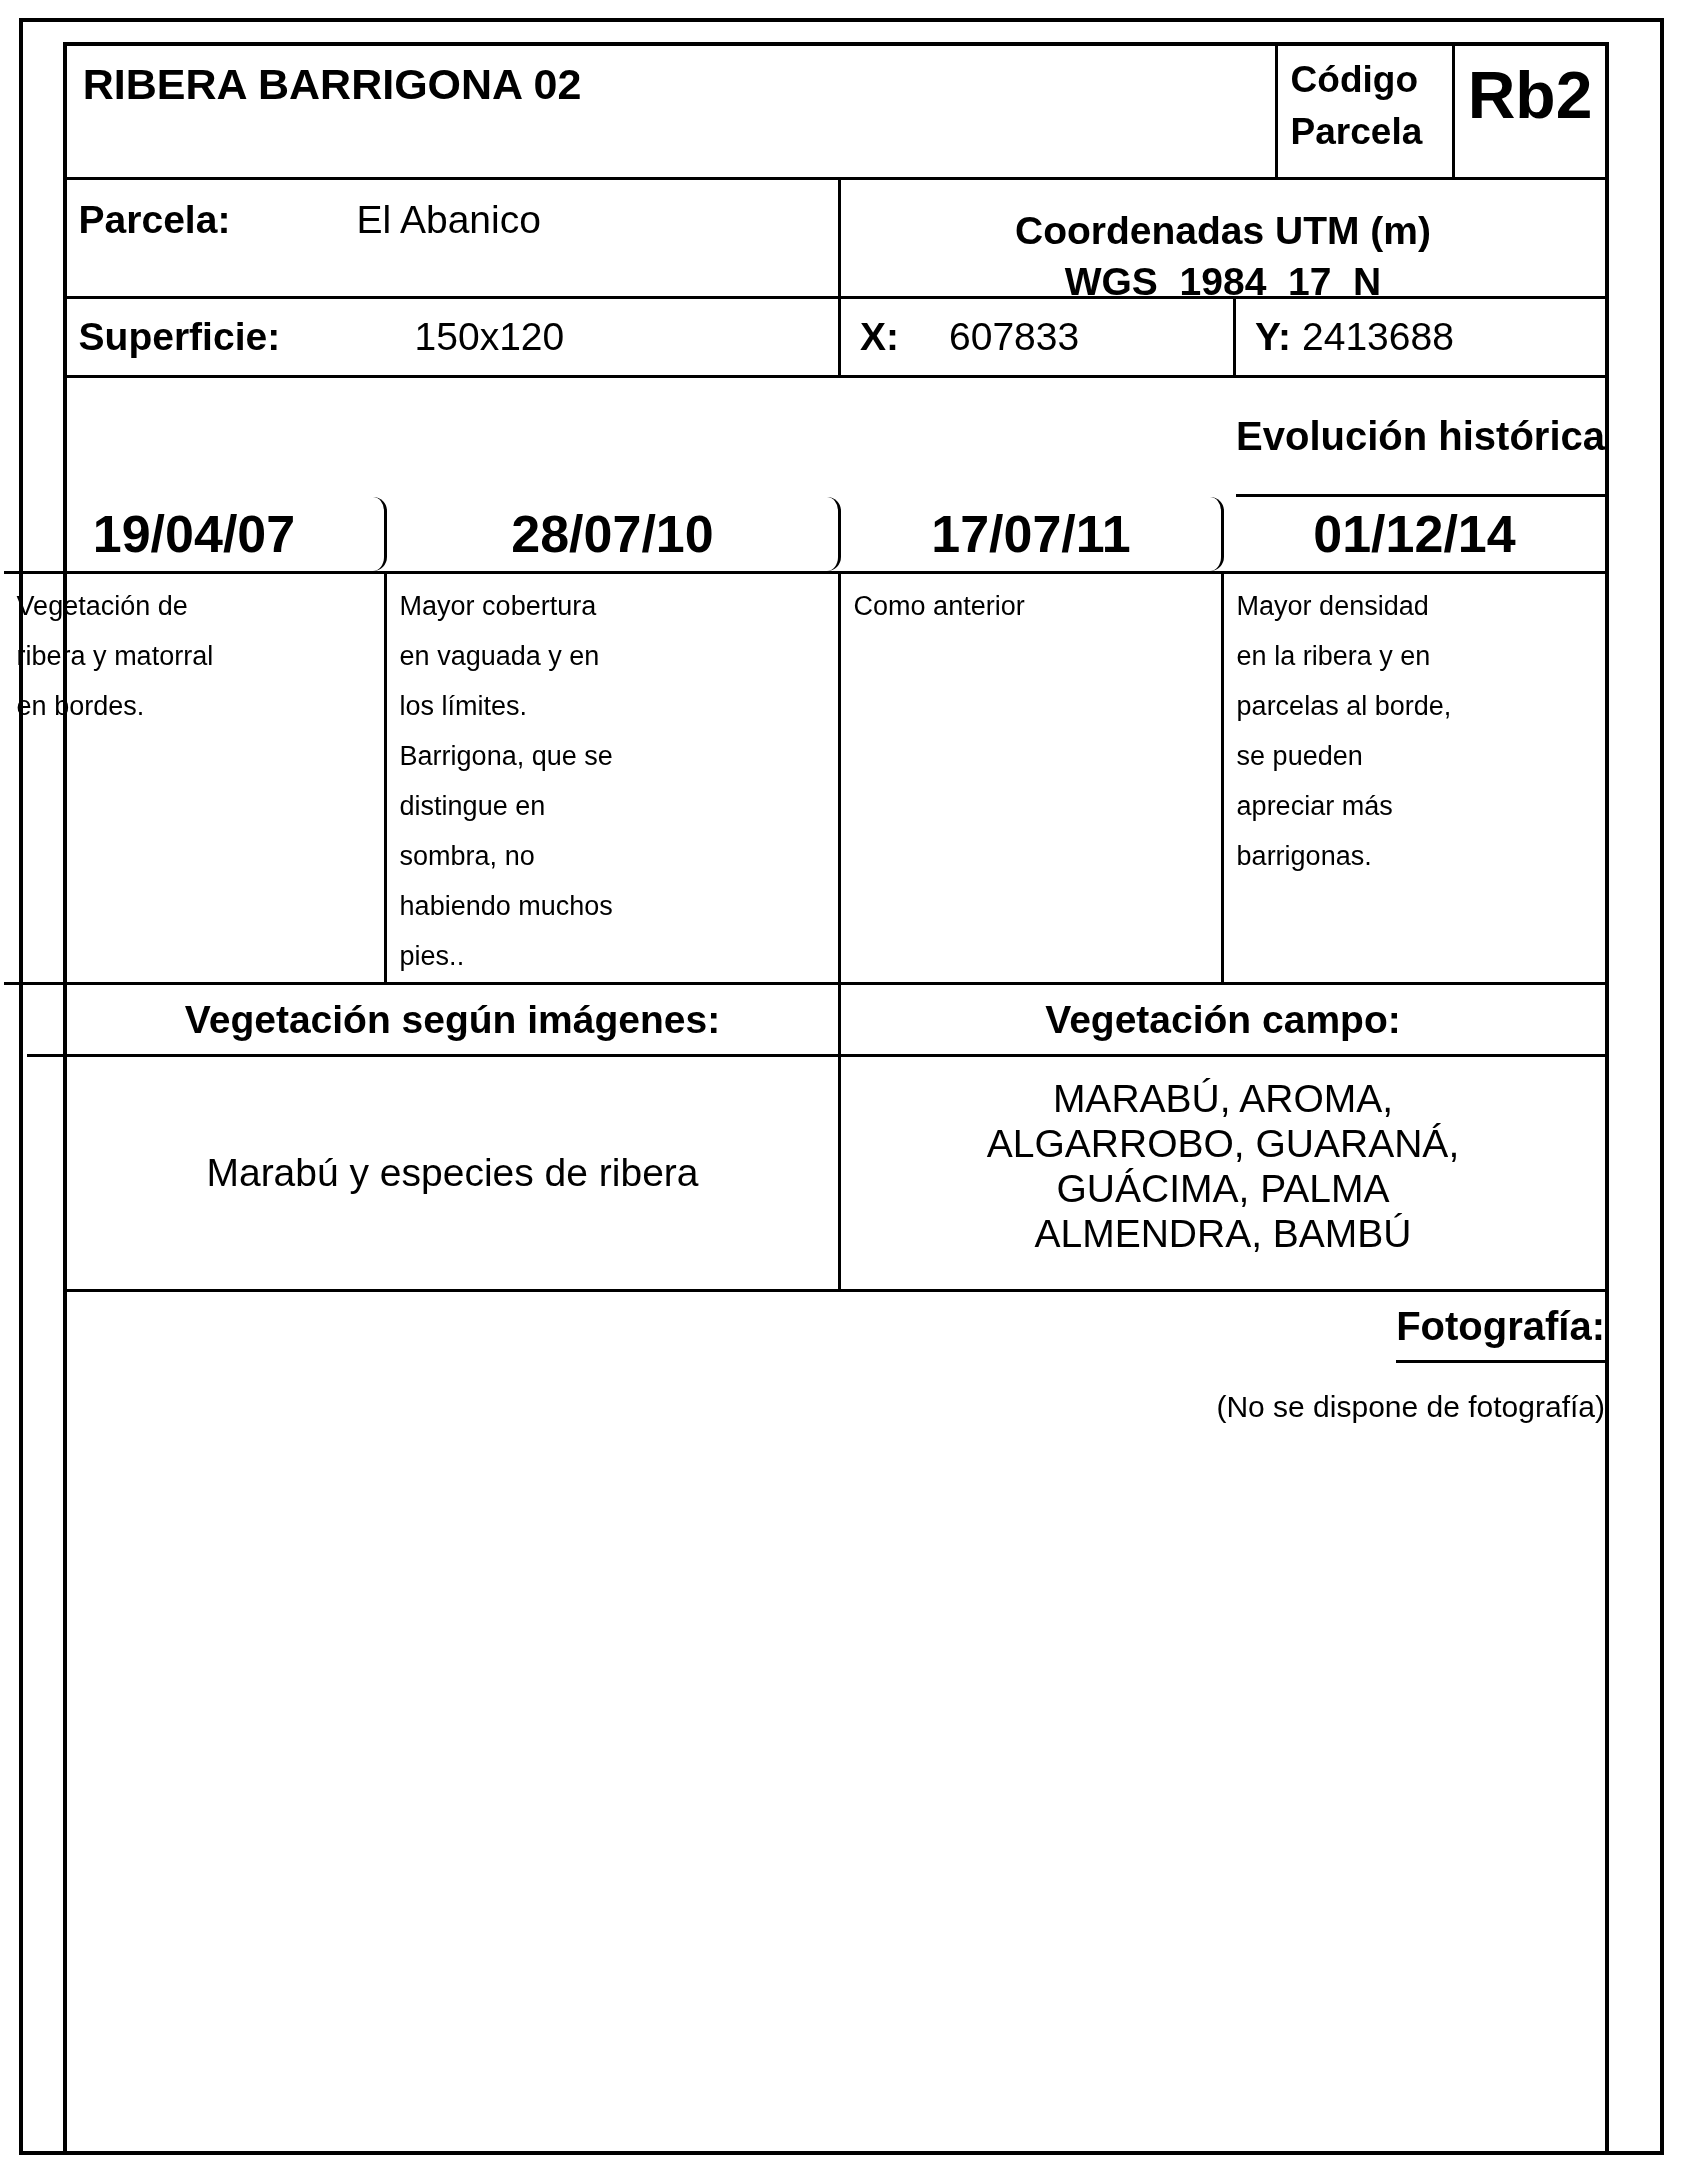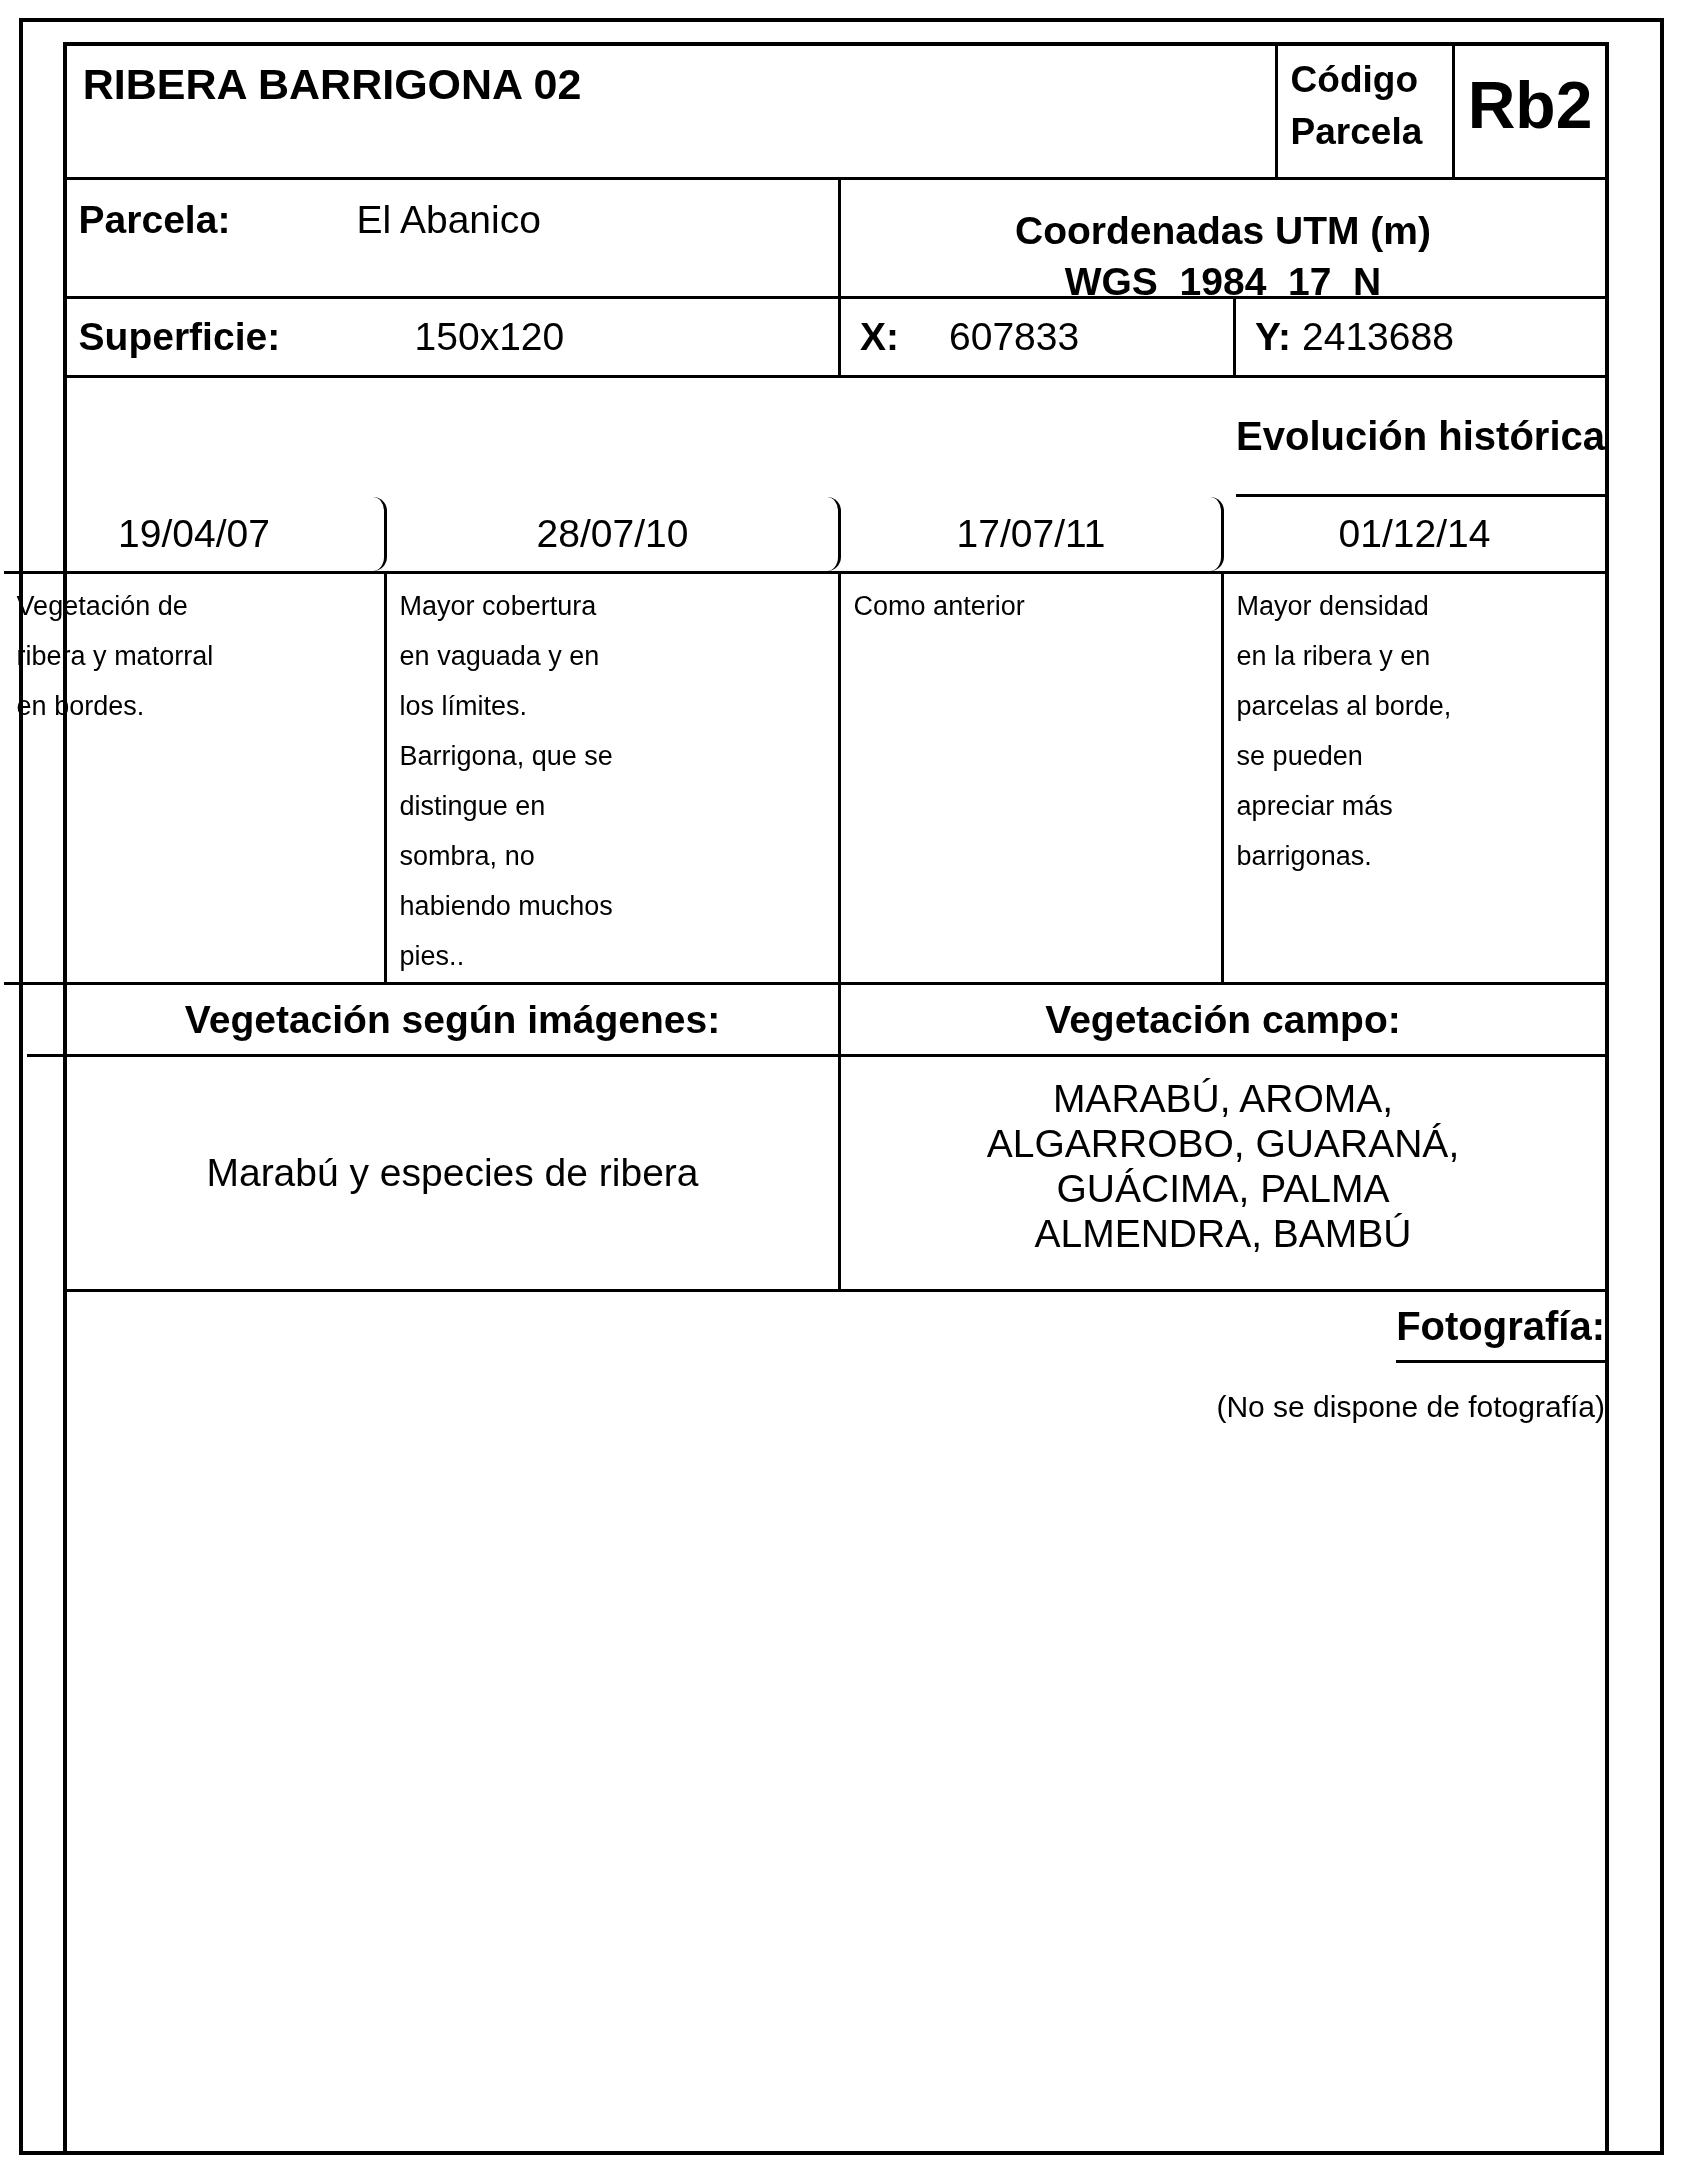--- a/index.html
+++ b/index.html
@@ -55,21 +55,21 @@
     overflow: hidden;
   }
   .c:last-child { border-right: none; }
   .pre { white-space: pre-line; }
   .ctr { display: flex; align-items: center; justify-content: center; text-align: center; }
 
   
   .r1 { height: 134px; }
   .r1 .title-cell { width: 1211px; padding: 13.7px 0 0 15.8px; font-size: 43px; font-weight: bold; }
   .r1 .codigo-cell { width: 177px; padding: 8.4px 0 0 12.6px; font-size: 37px; font-weight: bold; line-height: 52px; }
-  .r1 .rb2-cell { width: 150px; padding-top: 21px; font-size: 66px; font-weight: bold; text-align: center; }
+  .r1 .rb2-cell { width: 150px; padding-top: 11px; font-size: 66px; font-weight: bold; text-align: center; }
 
   
   .r2 { height: 119px; }
   .r2 .paraje-cell { width: 774px; padding: 18px 0 0 11.6px; font-size: 39px; }
   .r2 .paraje-cell .lbl { display: inline-block; width: 278px; font-weight: bold; }
   .r2 .coords-cell { width: 764px; padding-top: 25px; font-size: 39px; font-weight: bold; line-height: 51px; text-align: center; }
 
   
   .r3 { height: 79px; }
   .r3 .c { display: flex; align-items: center; font-size: 39px; }
@@ -79,21 +79,21 @@
   .r3 .x-cell .lbl { display: inline-block; width: 89px; font-weight: bold; }
   .r3 .y-cell { width: 369px; padding-left: 19px; }
   .r3 .y-cell .lbl { display: inline-block; width: 47px; font-weight: bold; }
 
   
   .r4 { height: 119px; }
   .r4 .c { width: 100%; font-size: 40px; font-weight: bold; }
 
   
   .r5 { height: 77px; }
-  .r5 .c { font-size: 39px; font-weight: normal; border-radius: 14px; }
+  .r5 .c { font-size: 52px; font-weight: bold; border-radius: 14px; }
   .q1 { width: 383px; } .q2 { width: 454px; } .q3 { width: 383px; } .q4 { width: 381px; }
 
   
   .r6 { height: 411px; }
   .r6 .c { padding: 7.4px 9.5px 0 12.6px; font-size: 27px; line-height: 50px; }
 
   
   .r7 { height: 72px; padding-left: 40px; }
   .r7 .c { font-size: 39px; font-weight: bold; }
   .half-l { width: 774px; } .half-r { width: 764px; }

